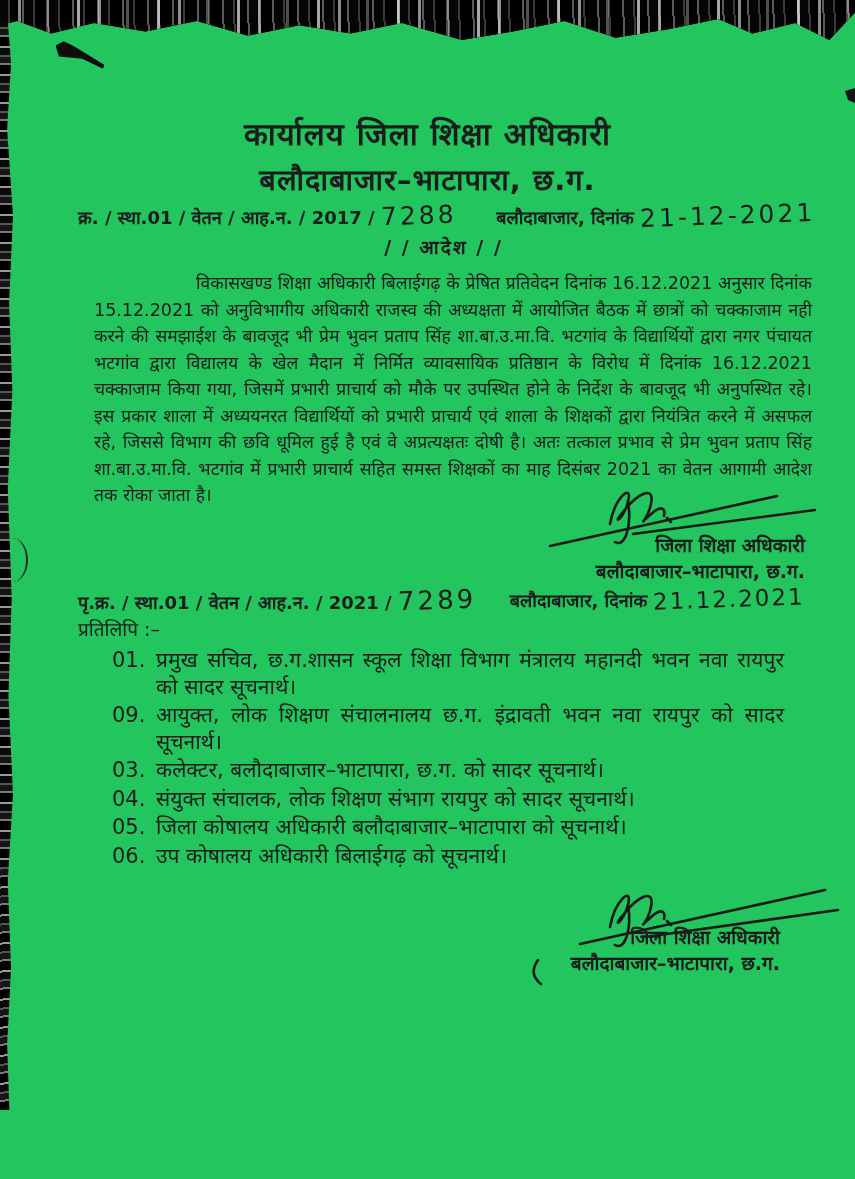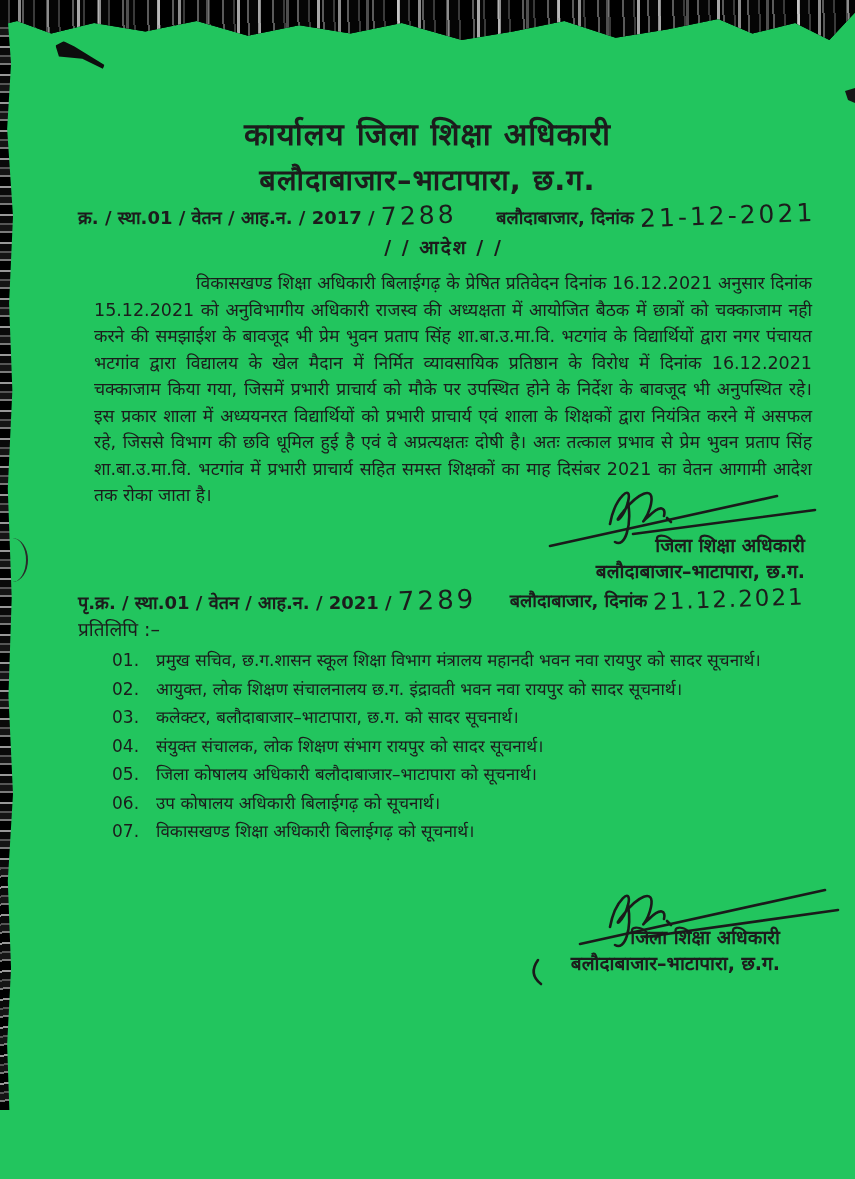--- a/index.html
+++ b/index.html
@@ -65,21 +65,21 @@
   .sig1 .scribble { top:-8px; left:10px; width:310px; height:110px; overflow:visible; }
   .sig2 .scribble { top:-30px; left:40px; width:340px; height:115px; overflow:visible; }
   .sig-date { font-size:18px; white-space:nowrap; margin-top:2px; }
   .sig-date .handwritten { font-size:23px; letter-spacing:2px; }
 
   .ref2 { position:absolute; top:585px; left:78px; font-size:18px; font-weight:bold; }
   .ref2 .handwritten { font-size:26px; }
   .pratilipi { position:absolute; top:616px; left:78px; font-size:19px; font-weight:normal; }
 
   .copies { position:absolute; top:647px; left:112px; width:672px;
-    font-size:17px; line-height:26.5px; }
+    font-size:21px; line-height:26.5px; }
   .copy-item { display:flex; gap:12px; margin-bottom:2px; }
   .copy-num { width:32px; flex:none; }
   .copy-text { flex:1; text-align:justify; }
 </style>
 </head>
 <body>
 
 <div class="page">
 
   <div class="top-strip"></div>
@@ -126,42 +126,38 @@
   </div>
 
   <div class="pratilipi">प्रतिलिपि :–</div>
 
   <div class="copies">
     <div class="copy-item">
       <span class="copy-num">01.</span>
       <span class="copy-text">प्रमुख सचिव, छ.ग.शासन स्कूल शिक्षा विभाग मंत्रालय महानदी भवन नवा रायपुर को सादर सूचनार्थ।</span>
     </div>
     <div class="copy-item">
-      <span class="copy-num">02.</span>
+      <span class="copy-num">09.</span>
       <span class="copy-text">आयुक्त, लोक शिक्षण संचालनालय छ.ग. इंद्रावती भवन नवा रायपुर को सादर सूचनार्थ।</span>
     </div>
     <div class="copy-item">
       <span class="copy-num">03.</span>
       <span class="copy-text">कलेक्टर, बलौदाबाजार–भाटापारा, छ.ग. को सादर सूचनार्थ।</span>
     </div>
     <div class="copy-item">
       <span class="copy-num">04.</span>
       <span class="copy-text">संयुक्त संचालक, लोक शिक्षण संभाग रायपुर को सादर सूचनार्थ।</span>
     </div>
     <div class="copy-item">
       <span class="copy-num">05.</span>
       <span class="copy-text">जिला कोषालय अधिकारी बलौदाबाजार–भाटापारा को सूचनार्थ।</span>
     </div>
     <div class="copy-item">
       <span class="copy-num">06.</span>
       <span class="copy-text">उप कोषालय अधिकारी बिलाईगढ़ को सूचनार्थ।</span>
-    </div>
-    <div class="copy-item">
-      <span class="copy-num">07.</span>
-      <span class="copy-text">विकासखण्ड शिक्षा अधिकारी बिलाईगढ़ को सूचनार्थ।</span>
     </div>
   </div>
 
   <div class="sig-block sig2">
     <svg class="scribble" viewBox="0 0 340 115" fill="none" stroke="#1a1a1a" stroke-width="2.6" stroke-linecap="round">
       <path d="M90,55 C95,28 113,13 108,33 C103,51 91,57 103,43 C117,25 135,15 131,35 C127,53 117,57 129,47 C141,35 146,39 144,47"></path>
       <path d="M108,33 C112,57 105,79 95,73"></path>
       <path d="M147,49 l4,4"></path>
       <path d="M60,72 L305,18"></path>
       <path d="M125,65 L318,38"></path>

